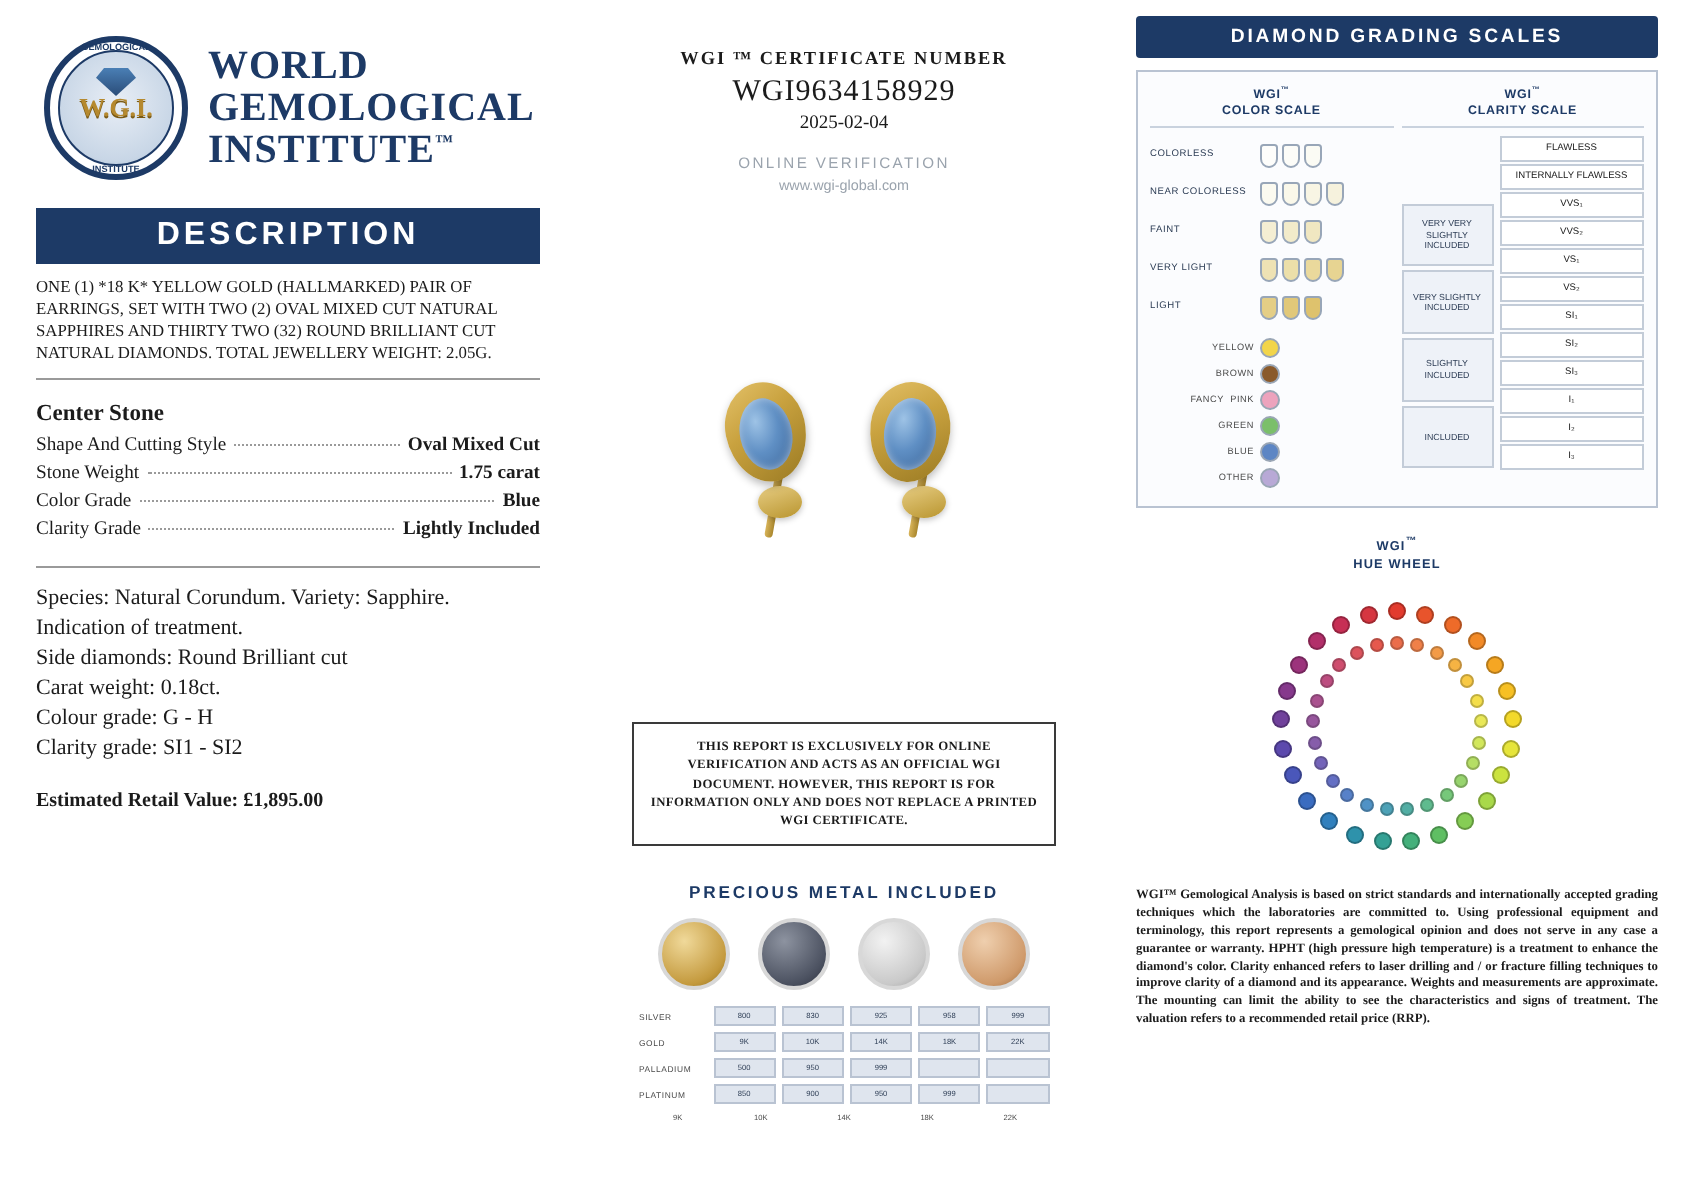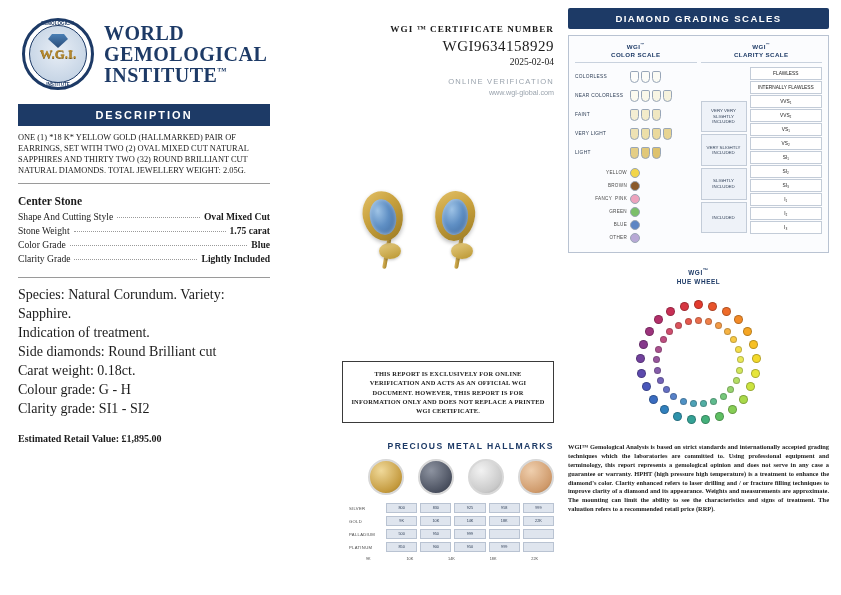--- a/index.html
+++ b/index.html
@@ -52,48 +52,48 @@
   .wgi-name {
     font-family:"Liberation Serif", serif;
     font-size:20px; line-height:1.05; font-weight:bold; color:#1d3a66;
     letter-spacing:0.5px;
   }
   .wgi-name sup { font-size:9px; vertical-align: super; }
 
   .bar {
     background:#1d3a66; color:#ffffff; text-align:center;
     font-family:"Liberation Sans", sans-serif; font-weight:bold;
-    letter-spacing:2px; font-size:11px; padding:5px 0; margin-bottom:6px;
+    letter-spacing:2px; font-size:16px; padding:5px 0; margin-bottom:6px;
   }
 
   .desc-text {
     font-size:8.4px; line-height:1.32; text-transform:uppercase;
     border-bottom:1px solid #9a9a9a; padding-bottom:7px; margin-bottom:9px;
   }
 
   .section-title { font-size:11.5px; font-weight:bold; margin:2px 0 4px 0; }
 
   .kv { display:flex; align-items:baseline; font-size:9.6px; margin-bottom:3px; }
   .kv .k { white-space:nowrap; }
   .kv .dots {
     flex:1; border-bottom:1px dotted #9a9a9a; margin:0 4px; transform:translateY(-2px);
   }
   .kv .v { font-weight:bold; white-space:nowrap; }
 
   .rule { border-bottom:1px solid #9a9a9a; margin:10px 0 8px 0; }
 
   .comments-title { font-size:11px; font-weight:bold; margin-bottom:3px; }
-  .comments-line { font-size:14px; line-height:1.35; }
+  .comments-line { font-size:11px; line-height:1.35; }
 
   .retail { font-size:10px; font-weight:bold; margin-top:14px; }
 
   
   .col-center {
     width: 280px; padding: 8px 8px 20px 8px;
-    display:flex; flex-direction:column; align-items:flex-end;
+    display:flex; flex-direction:column; align-items:center;
   }
   .cert-label {
     font-family:"Liberation Serif", serif; font-weight:bold; font-size:9.2px;
     letter-spacing:1px; color:#1b1b1b; margin-top:16px;
   }
   .cert-number {
     font-family:"Liberation Serif", serif; font-size:15px; margin-top:4px; letter-spacing:0.5px;
   }
   .cert-date { font-size:9.5px; margin-top:2px; }
   .online-verif {
@@ -314,21 +314,21 @@
       <div class="earring b">
         <div class="stud-post"></div>
         <div class="stud-back"></div>
         <div class="stud-head"></div>
         <div class="stud-gem"></div>
       </div>
     </div>
 
     <div class="disclaimer">THIS REPORT IS EXCLUSIVELY FOR ONLINE VERIFICATION AND ACTS AS AN OFFICIAL WGI DOCUMENT. HOWEVER, THIS REPORT IS FOR INFORMATION ONLY AND DOES NOT REPLACE A PRINTED WGI CERTIFICATE.</div>
 
-    <div class="hallmark-title">PRECIOUS METAL HALLMARKS</div>
+    <div class="hallmark-title">PRECIOUS METAL INCLUDED</div>
 
     <div class="hallmark-coins">
       <div class="coin c1"></div>
       <div class="coin c2"></div>
       <div class="coin c3"></div>
       <div class="coin c4"></div>
     </div>
 
     <div class="hm-grid">
       <div class="hm-row">

